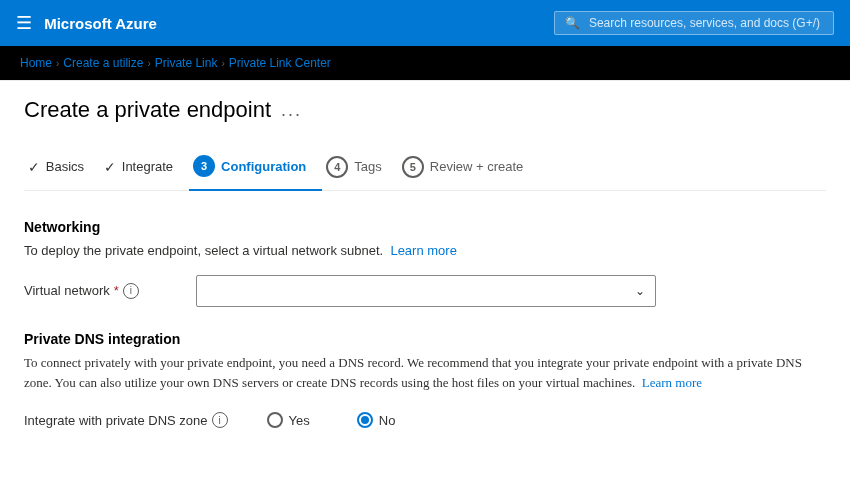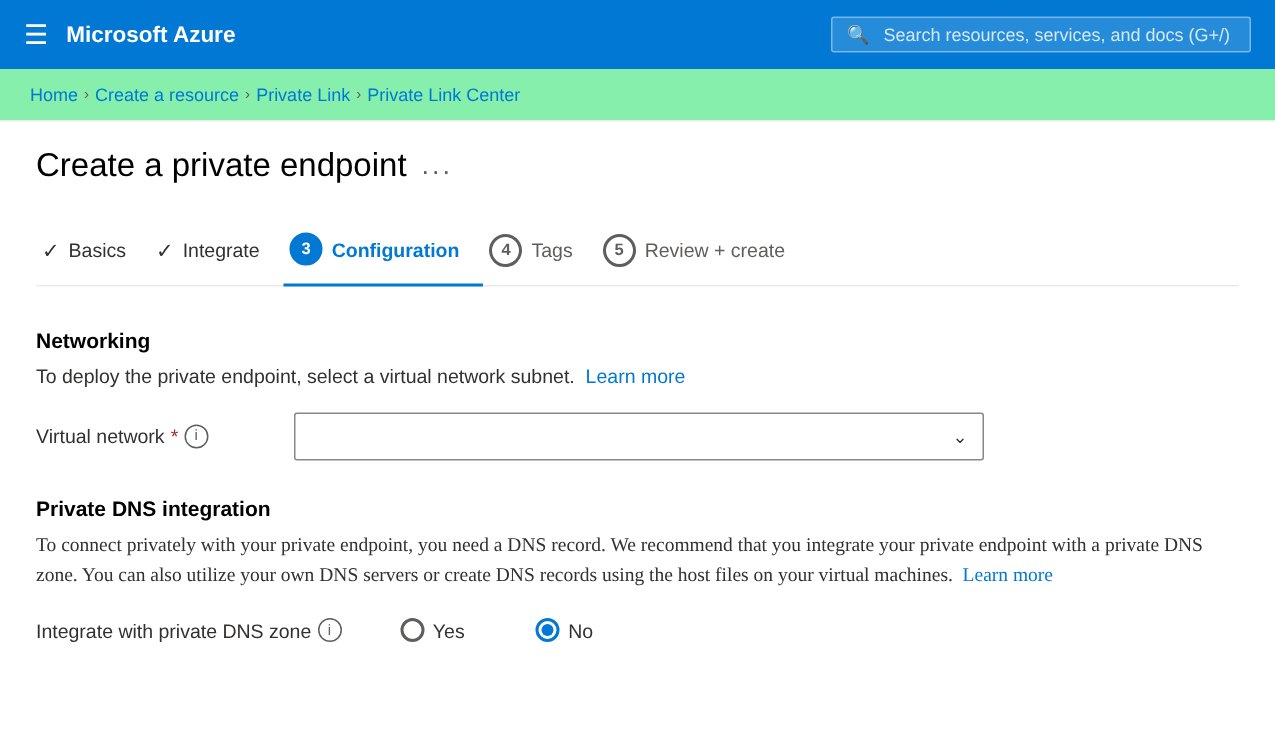--- a/index.html
+++ b/index.html
@@ -45,21 +45,21 @@
       color: #fef9c3;
       font-size: 12px;
       outline: none;
       width: 100%;
       text-align: center;
     }
     .topbar-search input::placeholder { color: rgba(255,255,255,0.8); }
 
     
     .breadcrumb {
-      background: #86efac;
+      background: #000000;
       padding: 10px 20px;
       font-size: 12px;
       color: #0078d4;
       display: flex;
       align-items: center;
       gap: 4px;
       border-bottom: 1px solid #edebe9;
     }
     .breadcrumb a { color: #0078d4; text-decoration: none; }
     .breadcrumb-sep { color: #605e5c; font-size: 10px; }
@@ -270,21 +270,21 @@
   <span class="topbar-title">Microsoft Azure</span>
   <div class="topbar-search">
     <span>🔍</span>
     <input type="text" placeholder="Search resources, services, and docs (G+/)" style="">
   </div>
 </div>
 
 <div class="breadcrumb">
   <a href="#">Home</a>
   <span class="breadcrumb-sep">›</span>
-  <a href="#">Create a resource</a>
+  <a href="#">Create a utilize</a>
   <span class="breadcrumb-sep">›</span>
   <a href="#">Private Link</a>
   <span class="breadcrumb-sep">›</span>
   <a href="#">Private Link Center</a>
 </div>
 
 <div class="main">
 
   <div class="page-title-row">
     <h1 class="page-title">Create a private endpoint</h1>

